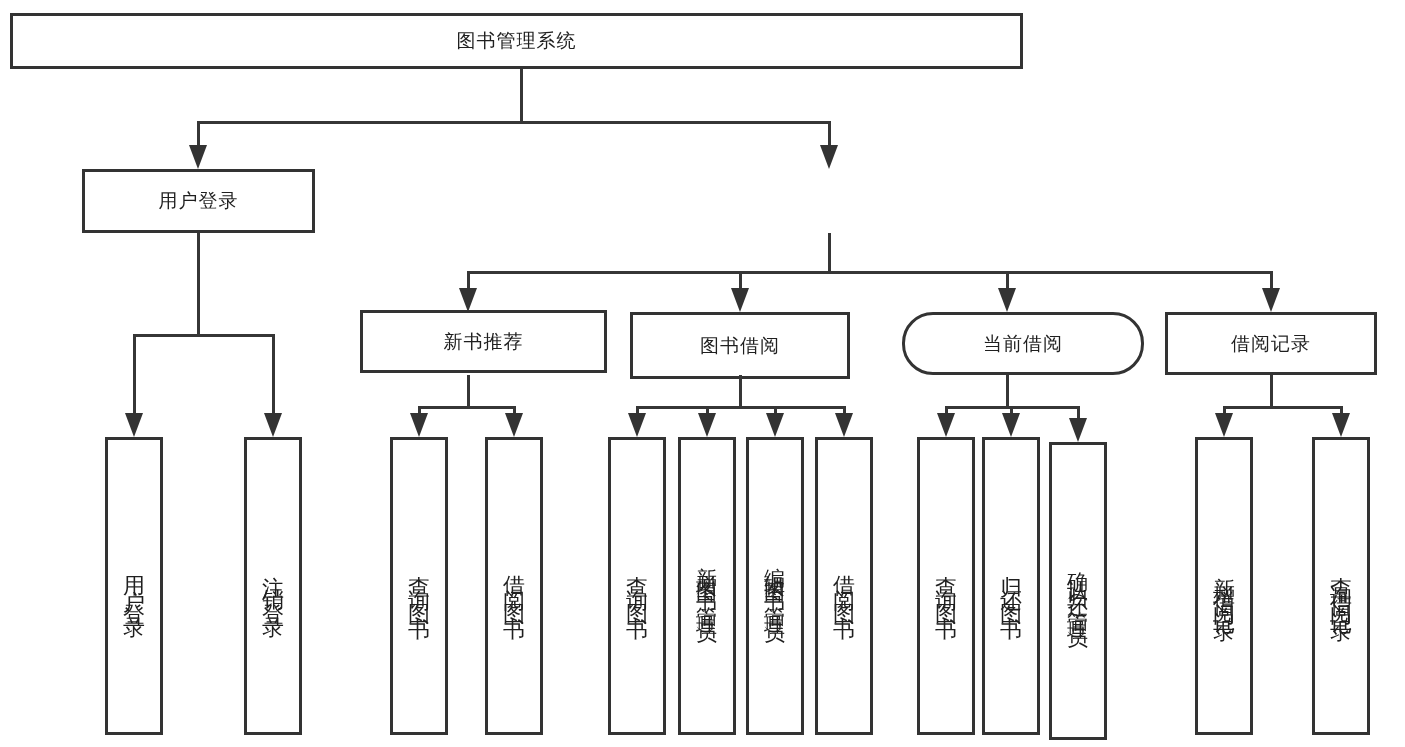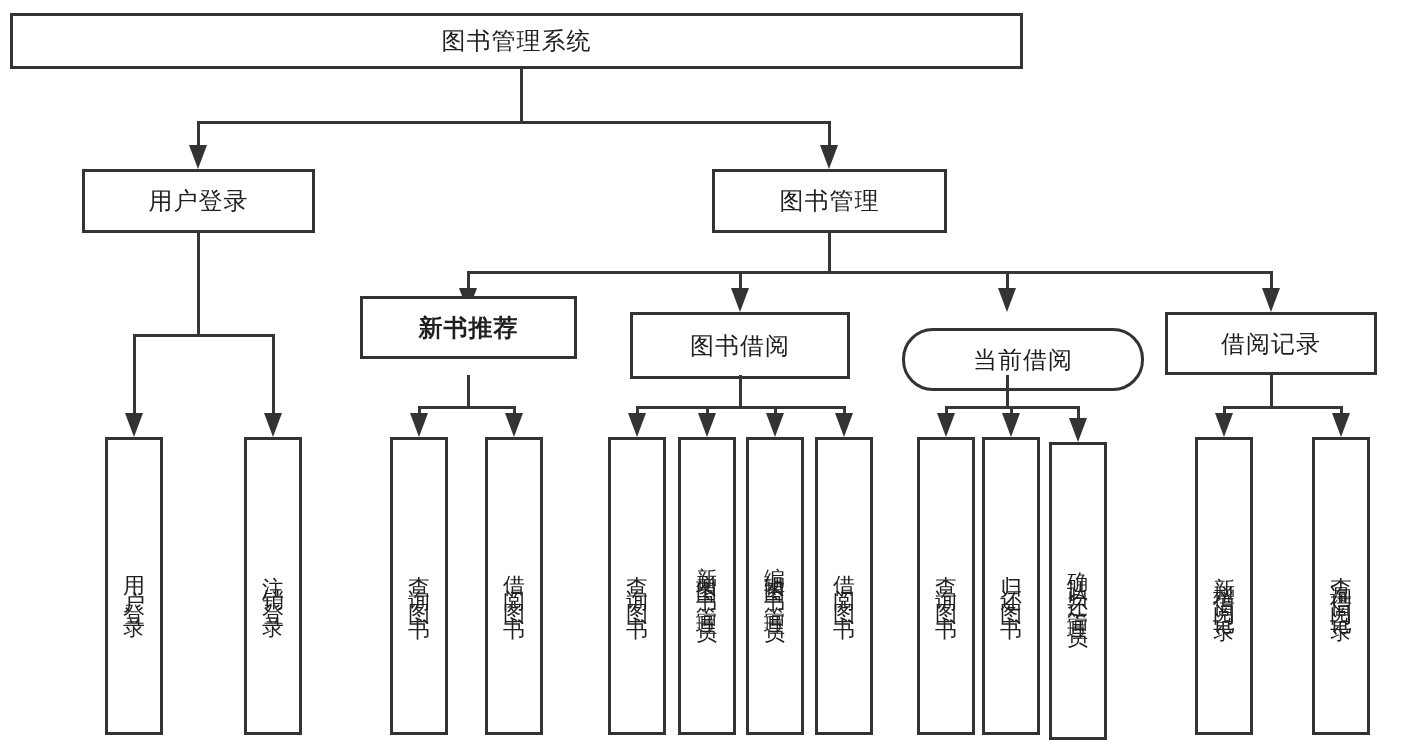--- a/index.html
+++ b/index.html
@@ -4,21 +4,21 @@
 <style>
   html,body{margin:0;padding:0;background:#fff;}
   .canvas{
     position:relative;width:1405px;height:747px;background:#ffffff;overflow:hidden;
     font-family:"Liberation Sans","DejaVu Sans",sans-serif;color:#1f1f1f;
   }
   .box{
     position:absolute;border:3px solid #333;background:#fff;box-sizing:border-box;
     display:flex;align-items:center;justify-content:center;
   }
-  .hbox{font-size:24px;letter-spacing:1px;font-weight:500;}
+  .hbox{font-size:19px;letter-spacing:1px;font-weight:500;}
   .leaf{width:58px;height:298px;}
   .vtext{
     writing-mode:vertical-rl;text-orientation:mixed;
     font-size:22px;letter-spacing:14px;font-weight:500;line-height:1;
   }
   .vtext.len6{letter-spacing:9px;}
   .vtext.len9{letter-spacing:8px;font-size:21px;}
   .vline{position:absolute;width:3px;background:#363636;}
   .hline{position:absolute;height:3px;background:#363636;}
   .arrow{
@@ -43,49 +43,46 @@
   <div class="vline" style="left:520px;top:69px;height:52px;"></div>
   <div class="hline" style="left:197px;top:121px;width:634px;"></div>
   <div class="vline" style="left:197px;top:121px;height:28px;"></div>
   <div class="arrow" style="left:189px;top:145px;"></div>
   <div class="vline" style="left:828px;top:121px;height:28px;"></div>
   <div class="arrow" style="left:820px;top:145px;"></div>
 
   <div class="box hbox" style="left:82px;top:169px;width:233px;height:64px;">
     <span>用户登录</span>
   </div>
-  <div class="box hbox" style="left:712px;top:169px;width:235px;height:64px;">
-    <span>图书管理</span>
-  </div>
 
   <div class="vline" style="left:197px;top:233px;height:103px;"></div>
   <div class="hline" style="left:133px;top:334px;width:142px;"></div>
   <div class="vline" style="left:133px;top:334px;height:82px;"></div>
   <div class="arrow" style="left:125px;top:413px;"></div>
   <div class="vline" style="left:272px;top:334px;height:82px;"></div>
   <div class="arrow" style="left:264px;top:413px;"></div>
 
   <div class="vline" style="left:828px;top:233px;height:41px;"></div>
   <div class="hline" style="left:467px;top:271px;width:806px;"></div>
   <div class="vline" style="left:467px;top:271px;height:18px;"></div>
   <div class="arrow" style="left:459px;top:288px;"></div>
   <div class="vline" style="left:739px;top:271px;height:18px;"></div>
   <div class="arrow" style="left:731px;top:288px;"></div>
   <div class="vline" style="left:1006px;top:271px;height:18px;"></div>
   <div class="arrow" style="left:998px;top:288px;"></div>
   <div class="vline" style="left:1270px;top:271px;height:18px;"></div>
   <div class="arrow" style="left:1262px;top:288px;"></div>
 
-  <div class="box hbox" style="left:360px;top:296px;width:217px;height:63px;font-weight:bold;">
+  <div class="box hbox" style="left:360px;top:310px;width:247px;height:63px;">
     <span>新书推荐</span>
   </div>
   <div class="box hbox" style="left:630px;top:312px;width:220px;height:67px;">
     <span>图书借阅</span>
   </div>
-  <div class="box hbox" style="left:902px;top:328px;width:242px;height:63px;border-radius:31px;">
+  <div class="box hbox" style="left:902px;top:312px;width:242px;height:63px;border-radius:31px;">
     <span>当前借阅</span>
   </div>
   <div class="box hbox" style="left:1165px;top:312px;width:212px;height:63px;">
     <span>借阅记录</span>
   </div>
 
   <div class="vline" style="left:467px;top:375px;height:33px;"></div>
   <div class="hline" style="left:418px;top:406px;width:98px;"></div>
   <div class="vline" style="left:418px;top:406px;height:10px;"></div>
   <div class="arrow" style="left:410px;top:413px;"></div>

